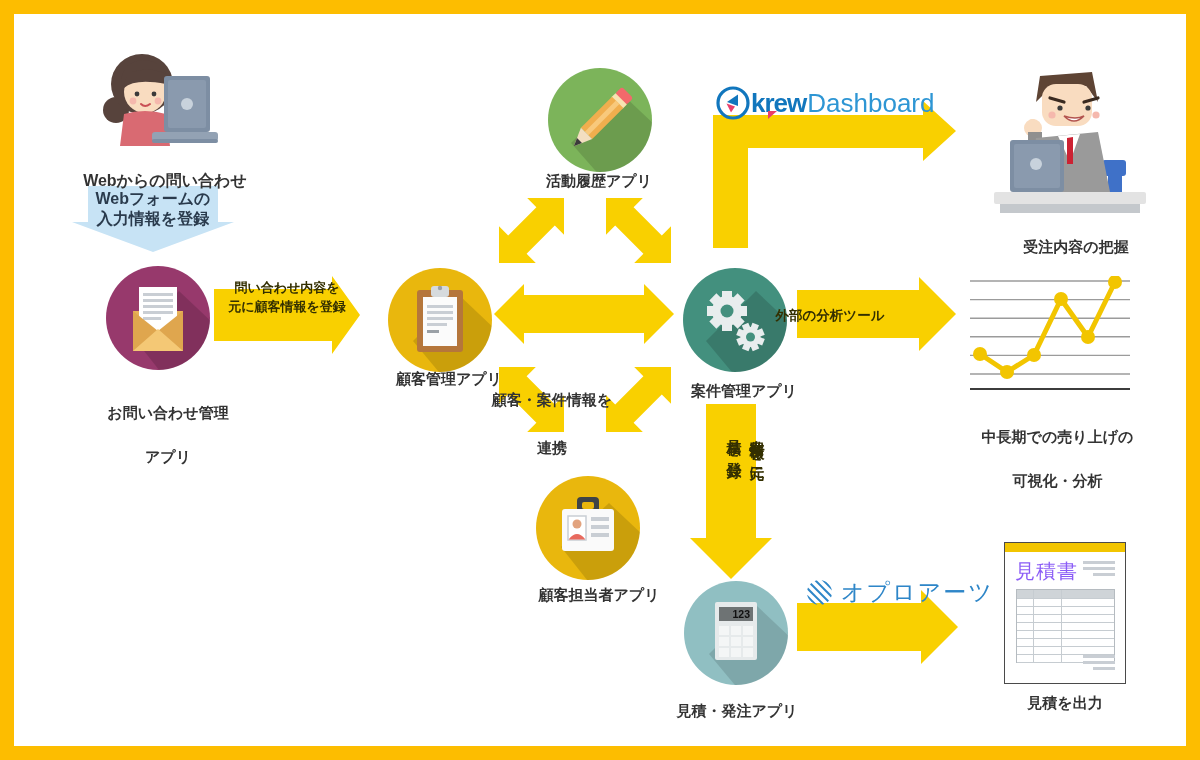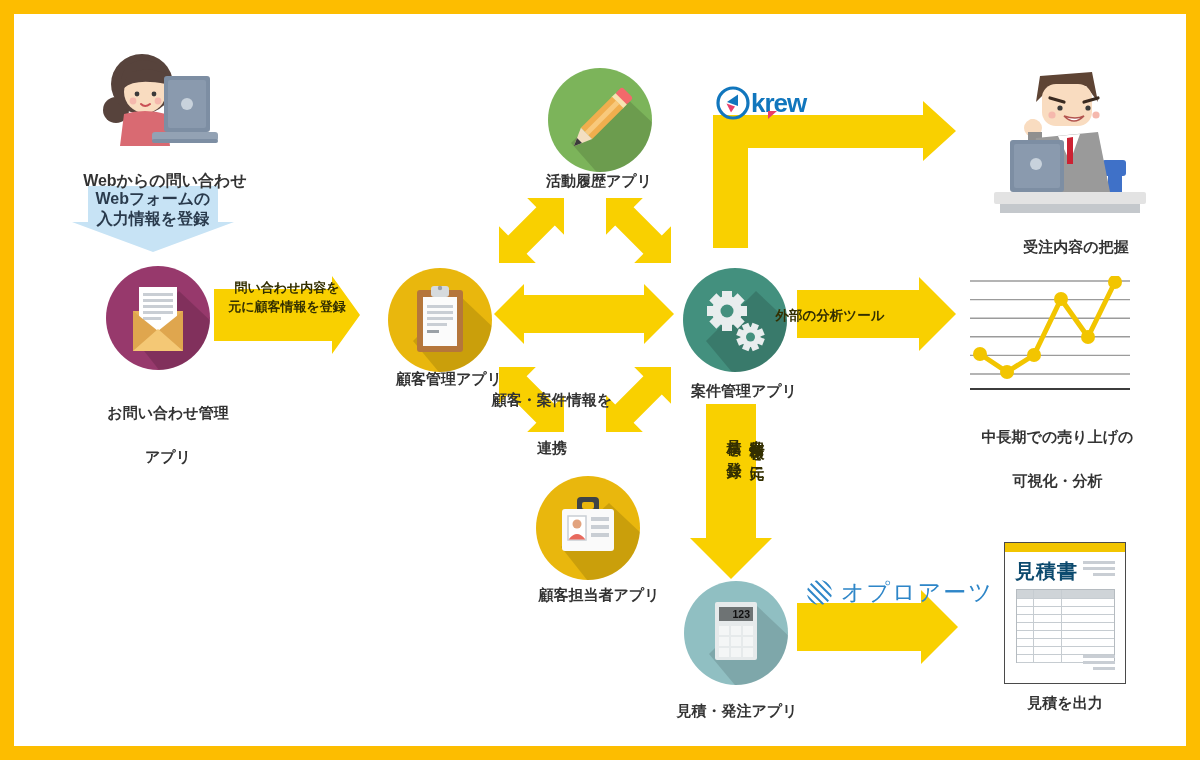--- a/index.html
+++ b/index.html
@@ -12,21 +12,21 @@
   .vtext{position:absolute;left:709px;top:413px;writing-mode:vertical-rl;font-size:15px;font-weight:700;color:#332f00;letter-spacing:2px;line-height:23px;}
   .vtext span{display:block;}
   .krew{position:absolute;left:702px;top:70px;height:38px;display:flex;align-items:center;gap:1px;}
   .krew .kname{font-size:26px;font-weight:800;color:#1176BD;letter-spacing:-1px;}
   .krew .kprod{font-size:26px;font-weight:400;color:#2E96D4;letter-spacing:0px;}
   .krew .kaccent{position:absolute;left:52px;top:27px;width:0;height:0;border-left:9px solid #E83F6B;border-bottom:8px solid transparent;}
   .opro{position:absolute;left:792px;top:563px;display:flex;align-items:center;gap:8px;}
   .opro .otxt{font-size:23px;font-weight:500;color:#2E86C8;letter-spacing:2px;}
   .doc{position:absolute;left:990px;top:528px;width:122px;height:142px;background:#fff;border:1.5px solid #4a4a4a;box-sizing:border-box;}
   .doc .band{position:absolute;left:0;top:0;width:100%;height:9px;background:#F2C500;}
-  .doc .title{position:absolute;left:10px;top:15px;font-size:20px;font-weight:700;color:#0c4a6e;letter-spacing:1px;}
+  .doc .title{position:absolute;left:10px;top:15px;font-size:20px;font-weight:400;color:#8b5cf6;letter-spacing:1px;}
   .doc .hlines{position:absolute;right:10px;width:32px;display:flex;flex-direction:column;gap:3px;}
   .doc .hlines i{display:block;height:3px;background:#C9CED4;}
   .doc .hlines i:last-child{width:70%;align-self:flex-end;}
   .doc-table{position:absolute;left:11px;top:46px;width:97px;border:1px solid #b5bbc0;border-bottom:none;}
   .doc-table .row{display:grid;grid-template-columns:18% 28% 54%;height:7px;border-bottom:1px solid #c6ccd1;}
   .doc-table .row div{border-right:1px solid #c6ccd1;}
   .doc-table .row div:last-child{border-right:none;}
   .doc-table .row.hdr{background:#cfd4d8;height:8px;}
 </style>
 </head>
@@ -156,20 +156,21 @@
     </svg>
     <div class="lbl" style="left:495px;top:156px;width:180px;">活動履歴アプリ</div>
 
     <div class="krew">
       <svg width="34" height="34" viewBox="0 0 34 34">
         <circle cx="17" cy="17" r="15" fill="none" stroke="#1176BD" stroke-width="3.2"></circle>
         <polygon points="22,8.5 11,16 22,20" fill="#1176BD"></polygon>
         <polygon points="10.5,17.5 19,20.5 15,26.5" fill="#E83F6B"></polygon>
       </svg>
       <span class="kname">krew</span>
+      <span class="kprod">Dashboard</span>
       <i class="kaccent"></i>
     </div>
 
     <svg class="abs" style="left:962px;top:50px;" width="180" height="166" viewBox="0 0 180 166">
       <rect x="126" y="96" width="24" height="16" rx="3" fill="#3F71C8"></rect>
       <rect x="132" y="108" width="14" height="36" fill="#3F71C8"></rect>
       <circle cx="57" cy="64" r="9" fill="#F9DCC0"></circle>
       <rect x="52" y="68" width="14" height="26" fill="#8F8F8F"></rect>
       <rect x="53" y="55" width="7" height="10" rx="3" fill="#F9DCC0"></rect>
       <path d="M60 74 L122 68 L134 128 L50 130 Z" fill="#9A9A9A"></path>

